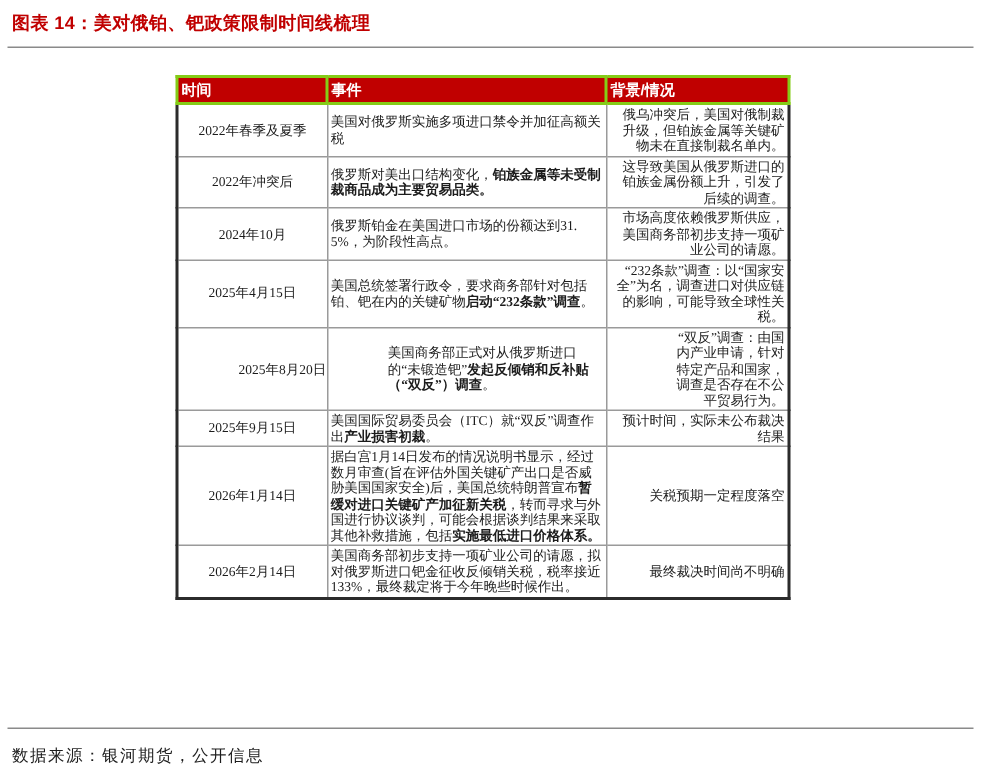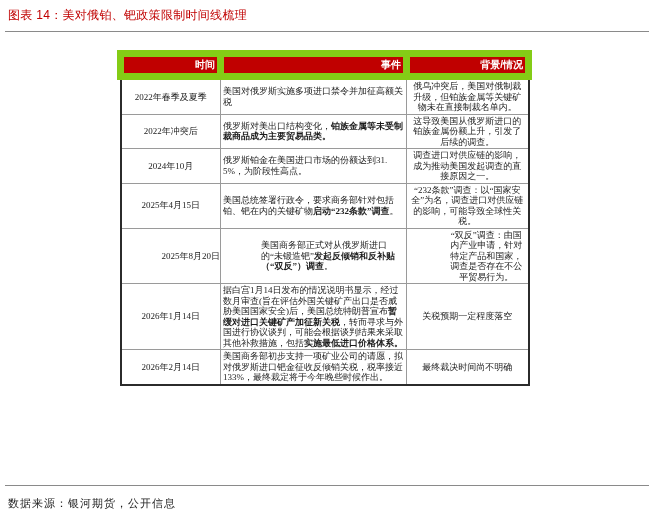--- a/index.html
+++ b/index.html
@@ -7,46 +7,46 @@
   html,body { background:#ffffff; }
   body {
     width:654px; height:518px; position:relative; overflow:hidden;
     font-family:"Liberation Serif","DejaVu Serif",serif;
   }
   .page { position:absolute; inset:0; background:#ffffff; }
 
   .title {
     position:absolute; left:8px; top:7px;
     font-family:"Liberation Sans","DejaVu Sans",sans-serif;
-    font-weight:normal; font-size:12px; color:var(--accent,#C00000);
+    font-weight:bold; font-size:12px; color:var(--accent,#C00000);
     letter-spacing:0.3px; white-space:nowrap;
   }
   .rule { position:absolute; left:5px; right:5px; border-top:1px solid #8a8a8a; height:0; }
   .rule-top { top:31px; }
   .rule-bottom { top:485px; }
 
   table.timeline {
     position:absolute; left:117px; top:50px; width:408px;
     border-collapse:collapse; table-layout:fixed;
     border:2px solid #2b2b2b;
   }
   table.timeline th {
     background:var(--accent,#C00000); color:#ffffff;
     font-size:10px; font-weight:bold; height:14px;
-    padding:1px 2px; border:7px solid #84cc16; text-align:right;
+    padding:1px 2px; border:2px solid #84cc16; text-align:left;
     font-family:"Liberation Sans","DejaVu Sans",sans-serif;
   }
   table.timeline td {
     border:1px solid #9a9a9a; vertical-align:middle;
     font-size:9px; line-height:10.5px; color:#1c1c1c;
     padding:1px 2px; word-break:break-all;
   }
   td.time { text-align:center; font-size:9.5px; white-space:nowrap; }
   td.event { text-align:left; }
-  td.bg { text-align:center; }
+  td.bg { text-align:right; }
   span.b { font-weight:bold; }
 
   
   tbody tr:nth-child(1) td { height:31px; }
   tbody tr:nth-child(2) td { height:31px; }
   tbody tr:nth-child(3) td { height:32px; }
   tbody tr:nth-child(4) td { height:44px; }
   tbody tr:nth-child(5) td { height:37px;padding-left:40px; }
   tbody tr:nth-child(6) td { height:24px; }
   tbody tr:nth-child(7) td { height:21px; }
@@ -89,31 +89,36 @@
           <td class="bg">俄乌冲突后，美国对俄制裁升级，但铂族金属等关键矿物未在直接制裁名单内。</td>
         </tr>
         <tr>
           <td class="time">2022年冲突后</td>
           <td class="event"><span class="">俄罗斯对美出口结构变化，</span><span class="b">铂族金属等未受制裁商品成为主要贸易品类。</span></td>
           <td class="bg">这导致美国从俄罗斯进口的铂族金属份额上升，引发了后续的调查。</td>
         </tr>
         <tr>
           <td class="time">2024年10月</td>
           <td class="event"><span class="">俄罗斯铂金在美国进口市场的份额达到31.5%，为阶段性高点。</span></td>
-          <td class="bg">调查进口对供应链的影响，成为推动美国发起调查的直接原因之一。</td>
+          <td class="bg">市场高度依赖俄罗斯供应，美国商务部初步支持一项矿业公司的请愿。</td>
         </tr>
         <tr>
           <td class="time">2025年4月15日</td>
           <td class="event"><span class="">美国总统签署行政令，要求商务部针对包括铂、钯在内的关键矿物</span><span class="b">启动“232条款”调查</span><span class="">。</span></td>
           <td class="bg">“232条款”调查：以“国家安全”为名，调查进口对供应链的影响，可能导致全球性关税。</td>
         </tr>
         <tr>
           <td class="time">2025年8月20日</td>
           <td class="event"><span class="">美国商务部正式对从俄罗斯进口的“未锻造钯”</span><span class="b">发起反倾销和反补贴（“双反”）调查</span><span class="">。</span></td>
           <td class="bg">“双反”调查：由国内产业申请，针对特定产品和国家，调查是否存在不公平贸易行为。</td>
+        </tr>
+        <tr>
+          <td class="time">2025年9月15日</td>
+          <td class="event"><span class="">美国国际贸易委员会（ITC）就“双反”调查作出</span><span class="b">产业损害初裁</span><span class="">。</span></td>
+          <td class="bg">预计时间，实际未公布裁决结果</td>
         </tr>
         <tr>
           <td class="time">2026年1月14日</td>
           <td class="event"><span class="">据白宫1月14日发布的情况说明书显示，经过数月审查(旨在评估外国关键矿产出口是否威胁美国国家安全)后，美国总统特朗普宣布</span><span class="b">暂缓对进口关键矿产加征新关税</span><span class="">，转而寻求与外国进行协议谈判，可能会根据谈判结果来采取其他补救措施，包括</span><span class="b">实施最低进口价格体系。</span></td>
           <td class="bg">关税预期一定程度落空</td>
         </tr>
         <tr>
           <td class="time">2026年2月14日</td>
           <td class="event"><span class="">美国商务部初步支持一项矿业公司的请愿，拟对俄罗斯进口钯金征收反倾销关税，税率接近133%，最终裁定将于今年晚些时候作出。</span></td>
           <td class="bg">最终裁决时间尚不明确</td>

